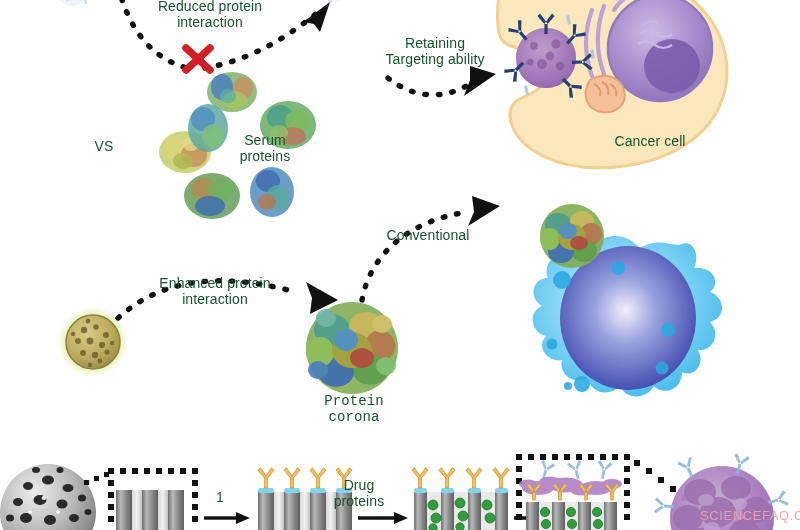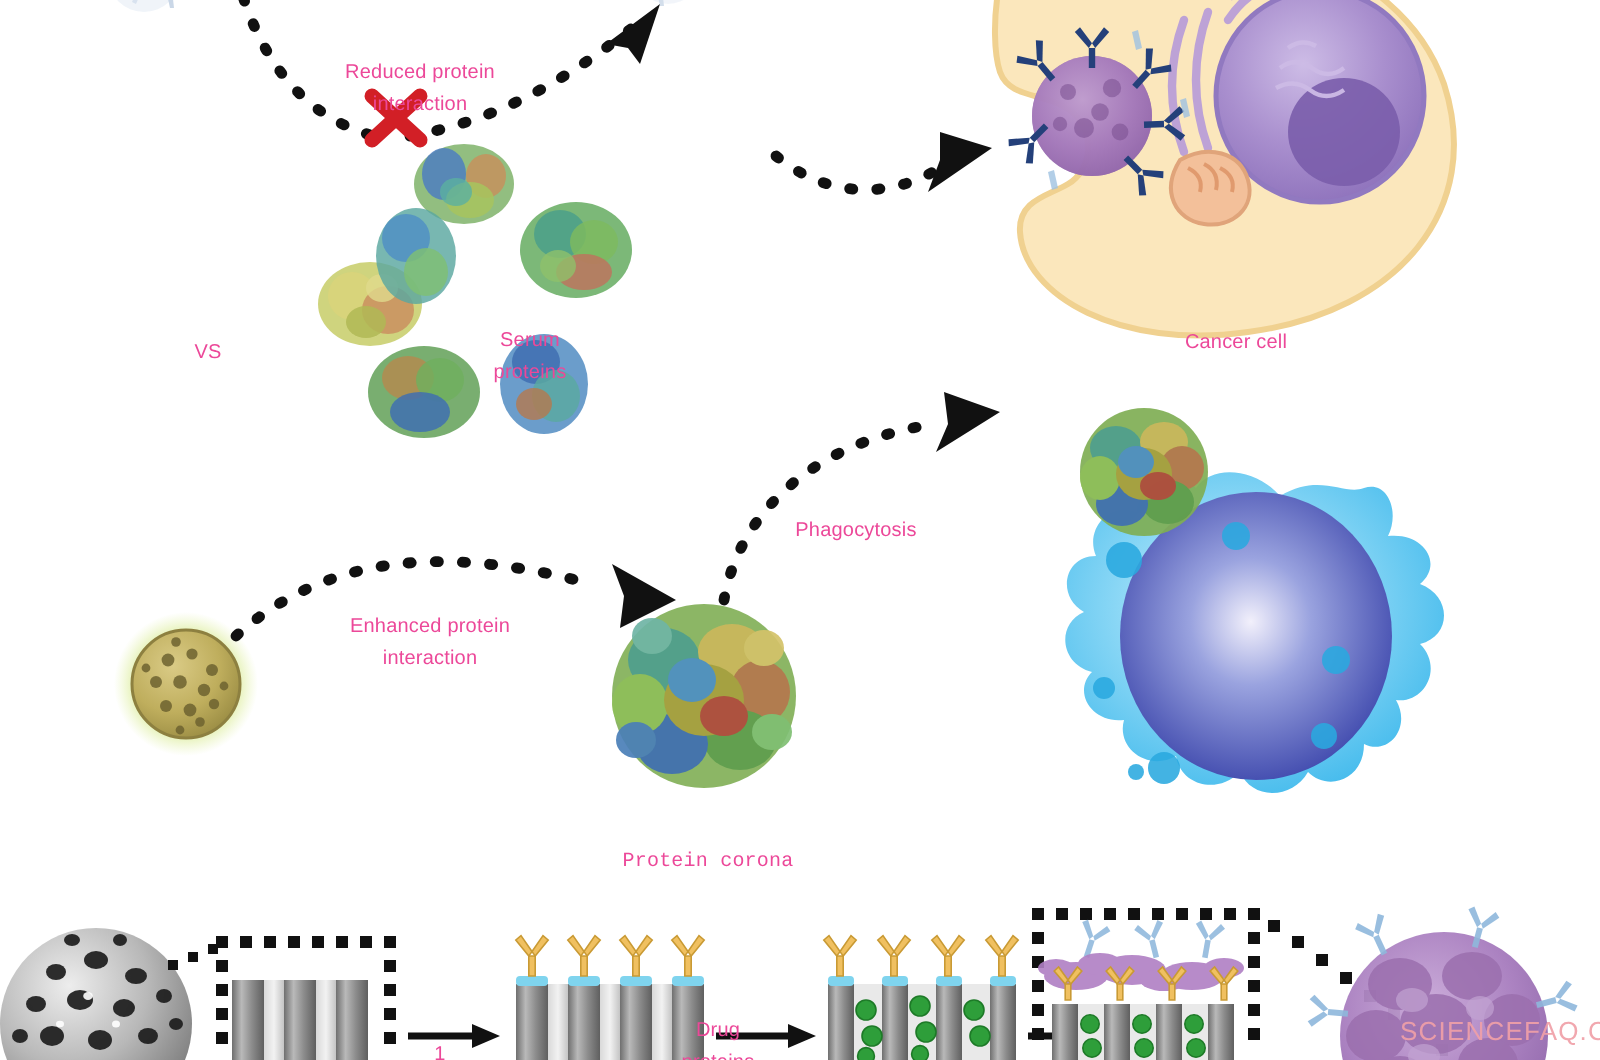--- a/index.html
+++ b/index.html
@@ -4,24 +4,23 @@
 <title>Nanoparticle Protein Corona Schematic</title>
 <style>
   html,body{margin:0;padding:0;background:#ffffff;}
   body{
     width:800px;height:530px;position:relative;overflow:hidden;
     font-family:"Liberation Sans","DejaVu Sans",sans-serif;
     color:#1a1a1a;
   }
   #figure{position:absolute;inset:0;width:800px;height:530px;}
   .lbl{
-    position:absolute;font-size:10px;line-height:15.5px;
-    text-align:center;color:#ec4899;white-space:pre-line;
+    position:absolute;font-size:14px;line-height:15.5px;
+    text-align:center;color:#14532d;white-space:pre-line;
     letter-spacing:.1px;
-    margin-top:30px;
   }
   .wm{
     position:absolute;font-size:13px;letter-spacing:.6px;
     color:#f0a0a8;opacity:.92;font-family:"Liberation Sans",sans-serif;
     pointer-events:none;
   }
   svg{display:block;}
 </style>
 </head>
 <body>
@@ -646,35 +645,37 @@
         <path d="M1.5,0 l6.5,-7.5 l-2.5,-2.2 l-5.5,7.5z"></path>
       </g>
     </g>
   </g>
 
 </svg>
 
 <div class="lbl" style="left:140px;top:-1px;width:140px;">Reduced protein
 interaction</div>
 
-
-<div class="lbl" style="left:570px;top:134px;width:96px;">Cancer cell</div>
+<div class="lbl" style="left:370px;top:36px;width:130px;">Retaining
+Targeting ability</div>
+
+<div class="lbl" style="left:602px;top:134px;width:96px;">Cancer cell</div>
 
 <div class="lbl" style="left:82px;top:139px;width:44px;">VS</div>
 
 <div class="lbl" style="left:222px;top:133px;width:86px;">Serum
 proteins</div>
 
 <div class="lbl" style="left:148px;top:276px;width:134px;">Enhanced protein
 interaction</div>
 
 
 <div class="lbl" style="left:300px;top:394px;width:108px;font-family:Liberation Mono, monospace;">Protein corona</div>
 
-<div class="lbl" style="left:378px;top:228px;width:100px;">Phagocytosis</div>
+<div class="lbl" style="left:378px;top:228px;width:100px;">Conventional</div>
 
 
 <div class="lbl" style="left:330px;top:478px;width:58px;">Drug
 proteins</div>
 
 <div class="lbl" style="left:212px;top:490px;width:16px;">1</div>
 
 <div class="wm" style="left:700px;top:508px;">SCIENCEFAQ.COM</div>
 
 </div>

